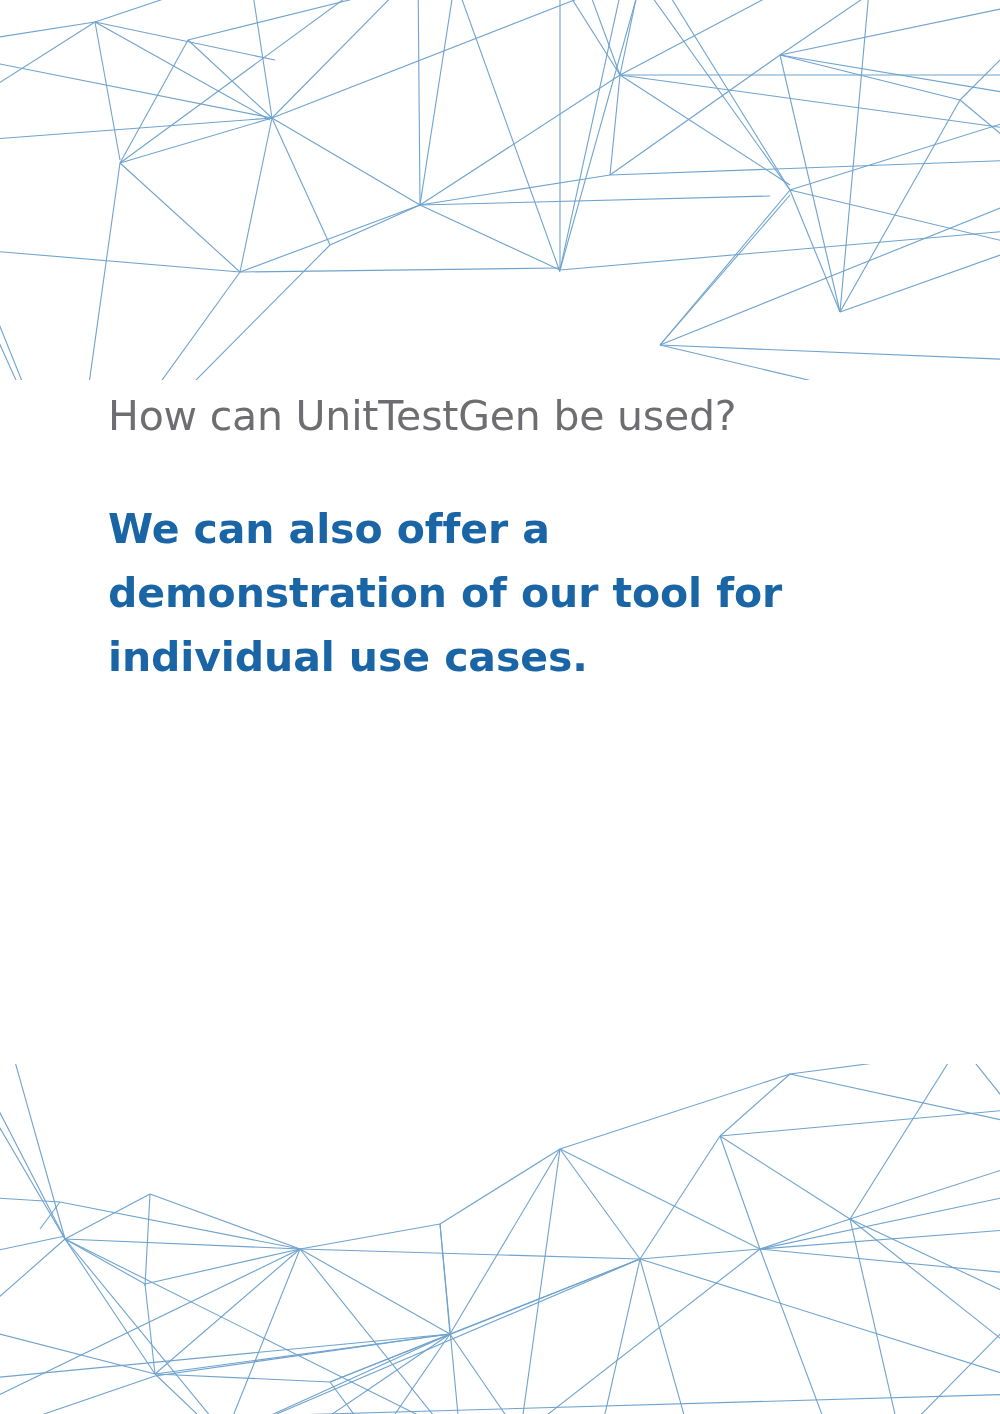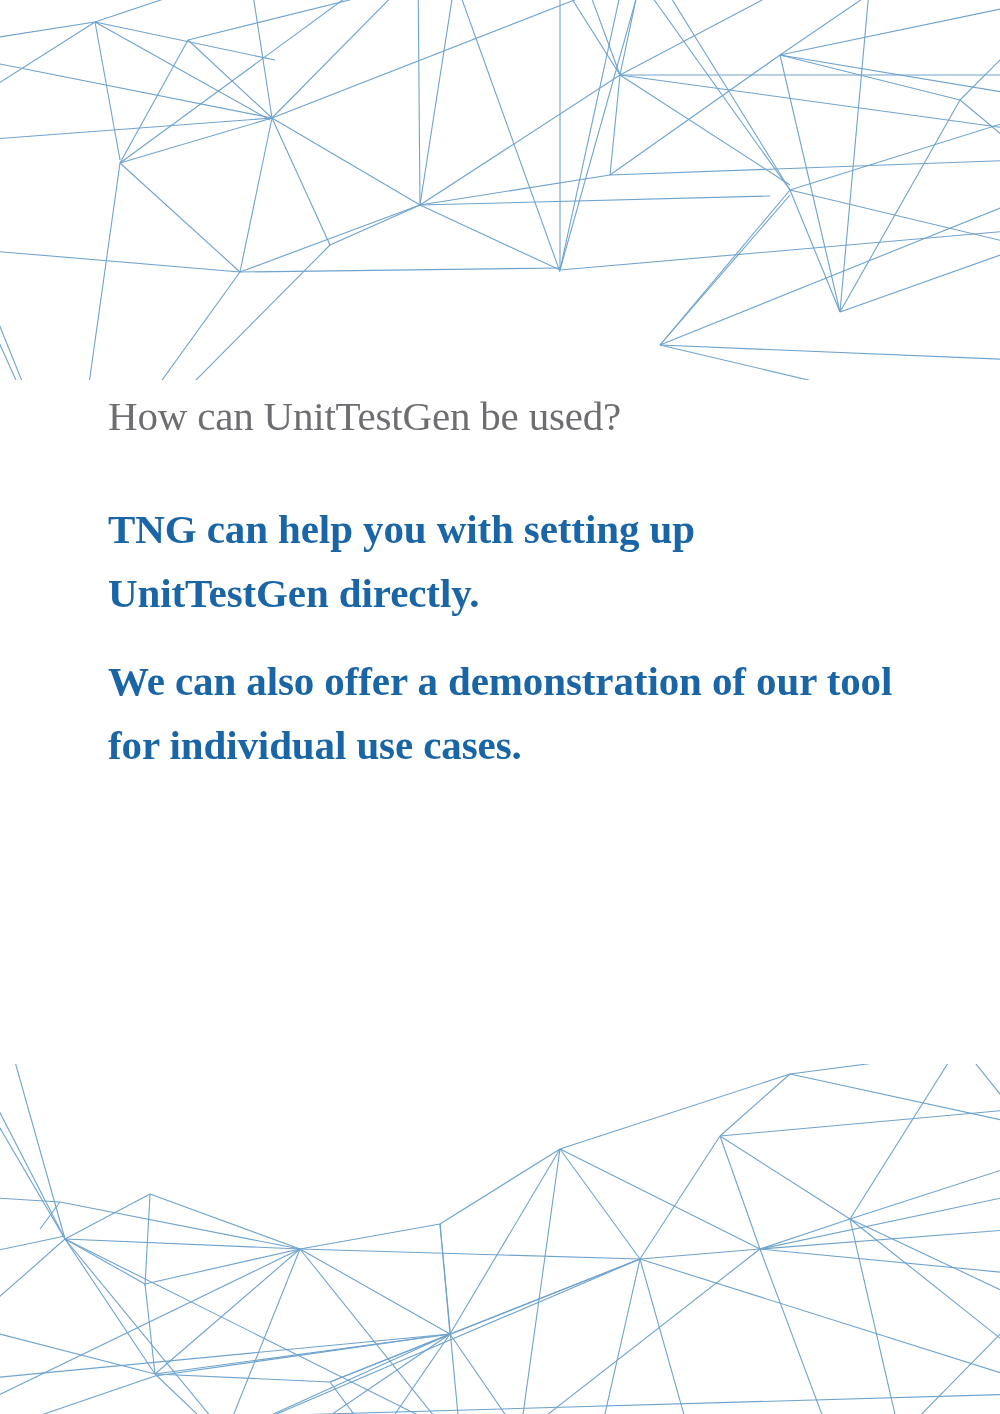--- a/index.html
+++ b/index.html
@@ -14,21 +14,20 @@
     overflow: hidden;
     font-family: "DejaVu Sans", "Liberation Sans", sans-serif;
   }
 
   #slide {
     position: absolute;
     inset: 0;
     width: 1000px;
     height: 1414px;
     background: #ffffff;
-    font-family: Liberation Serif, serif;
   }
 
   
   .mesh {
     position: absolute;
     left: 0;
     width: 1000px;
     pointer-events: none;
   }
   #mesh-top {
@@ -163,21 +162,20 @@
         <line x1="560" y1="270" x2="1020" y2="230"></line>
         <line x1="610" y1="175" x2="1020" y2="160"></line>
         <line x1="72" y1="505" x2="120" y2="163"></line>
       </g>
     </svg>
   </div>
 
   <div id="content">
     <h1 id="page-title">How can UnitTestGen be used?</h1>
 
-    <p class="body-paragraph">TNG can help you with setting up UnitTestGen directly.</p>
 
 
     <p class="body-paragraph">We can also offer a demonstration of our tool for individual use cases.</p>
   </div>
 
   <div class="mesh" id="mesh-bottom">
     <svg viewBox="0 0 1000 350" preserveAspectRatio="none">
       <g>
         <line x1="-20" y1="10" x2="65" y2="175"></line>
         <line x1="-20" y1="30" x2="65" y2="175"></line>

